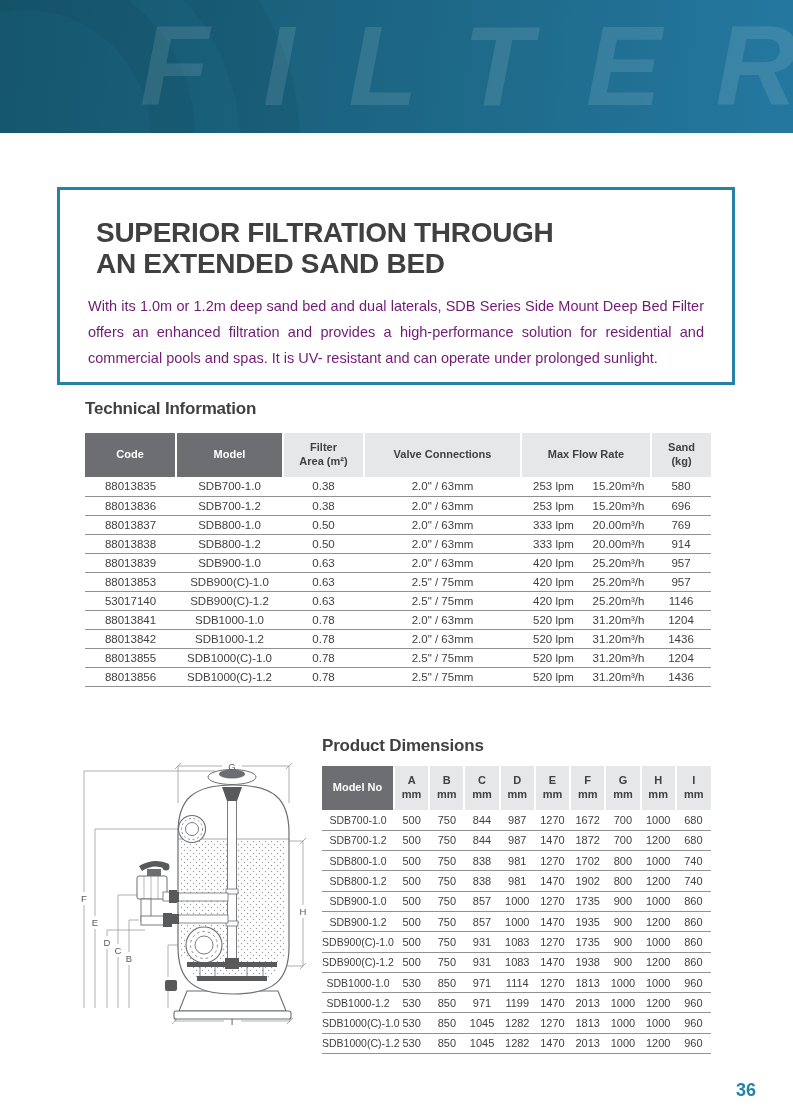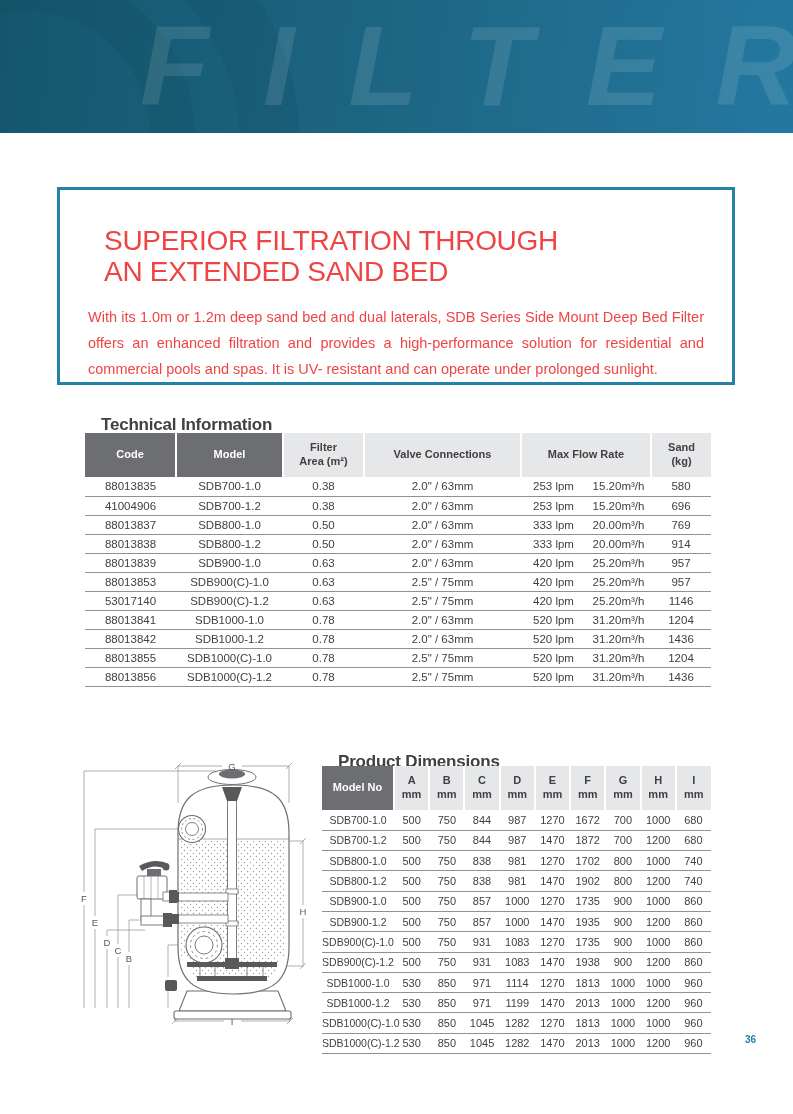--- a/index.html
+++ b/index.html
@@ -12,46 +12,46 @@
   .ring{position:absolute;border-radius:50%}
   .r1{width:430px;height:430px;left:-250px;top:-130px;border:60px solid rgba(0,0,0,.045)}
   .r2{width:250px;height:250px;left:-145px;top:-35px;border:45px solid rgba(0,0,0,.045)}
   .banner-title{position:absolute;left:140px;top:0;height:133px;line-height:133px;
                 font-size:113px;font-weight:bold;font-style:italic;letter-spacing:54px;
                 color:rgba(255,255,255,.11);white-space:nowrap}
 
   
   .info-box{position:absolute;left:57px;top:187px;width:678px;height:198px;box-sizing:border-box;
             border:3px solid #2581a5;background:#fff;padding:19px 28px}
-  .info-box h1{margin:16px;font-size:28px;line-height:1.12;color:#ef4444;font-weight:normal;letter-spacing:-.3px}
-  .info-box p{margin:13px 0 0;font-size:14.5px;line-height:1.82;color:#ef4444;text-align:justify}
+  .info-box h1{margin:8px;font-size:28px;line-height:1.12;color:#404040;font-weight:bold;letter-spacing:-.3px}
+  .info-box p{margin:13px 0 0;font-size:14.5px;line-height:1.82;color:#701a75;text-align:justify}
 
   
-  .sec{position:absolute;margin:16px;font-size:17px;font-weight:bold;color:#414042;letter-spacing:-.2px}
+  .sec{position:absolute;margin:0;font-size:17px;font-weight:bold;color:#414042;letter-spacing:-.2px}
   .sec-tech{left:85px;top:399px}
   .sec-dim{left:322px;top:736px}
 
   
   table{border-collapse:collapse;table-layout:fixed;position:absolute}
   .tech{left:85px;top:433px;width:626px}
   .dim{left:322px;top:766px;width:389px}
   thead tr{height:44px}
   th{font-size:11px;font-weight:bold;padding:0;white-space:pre-line;line-height:1.25;text-align:center}
   th.dark{background:#6d6e71;color:#fff}
   th.light{background:#e6e7e8;color:#414042}
   th + th{border-left:2px solid #fff}
   td{font-size:11.5px;color:#414042;text-align:center;padding:0;border-bottom:1px solid #8f9193}
   .tech tbody tr{height:19px}
   .dim tbody tr{height:20.3px}
   .dim td{font-size:11px}
   .dim td:first-child{font-size:10.5px}
 
   
   .diagram{position:absolute;left:75px;top:753px}
-  .page-num{position:absolute;right:37px;top:1034px;font-size:10px;font-weight:bold;color:#2581a5}
+  .page-num{position:absolute;right:37px;top:1080px;font-size:18px;font-weight:bold;color:#2581a5}
 </style>
 </head>
 <body>
 
 <div class="page">
 
   <header class="banner">
     <div class="ring r1"></div>
     <div class="ring r2"></div>
     <div class="banner-title">FILTER</div>
@@ -90,21 +90,21 @@
         <tr>
           <td>88013835</td>
           <td>SDB700-1.0</td>
           <td>0.38</td>
           <td>2.0" / 63mm</td>
           <td>253 lpm</td>
           <td>15.20m³/h</td>
           <td>580</td>
         </tr>
         <tr>
-          <td>41004906</td>
+          <td>88013836</td>
           <td>SDB700-1.2</td>
           <td>0.38</td>
           <td>2.0" / 63mm</td>
           <td>253 lpm</td>
           <td>15.20m³/h</td>
           <td>696</td>
         </tr>
         <tr>
           <td>88013837</td>
           <td>SDB800-1.0</td>

